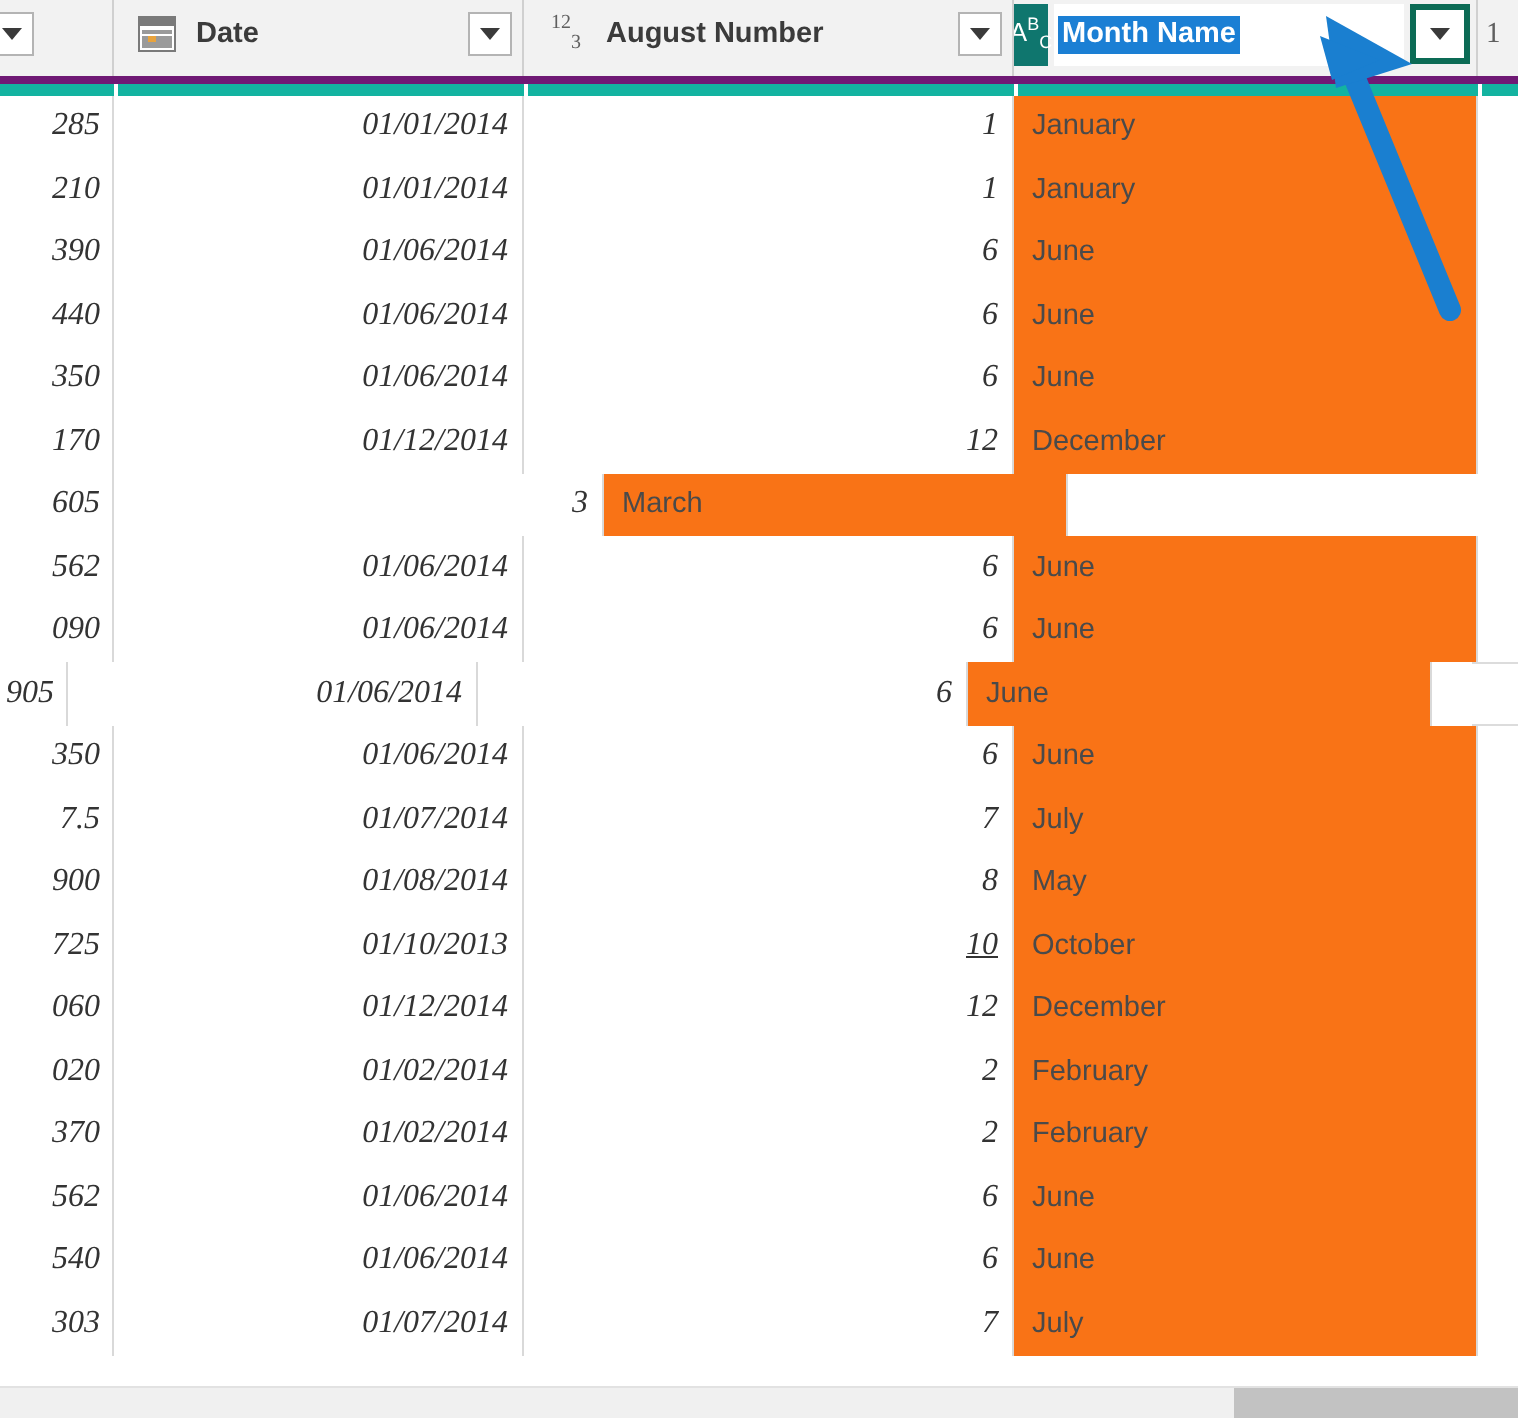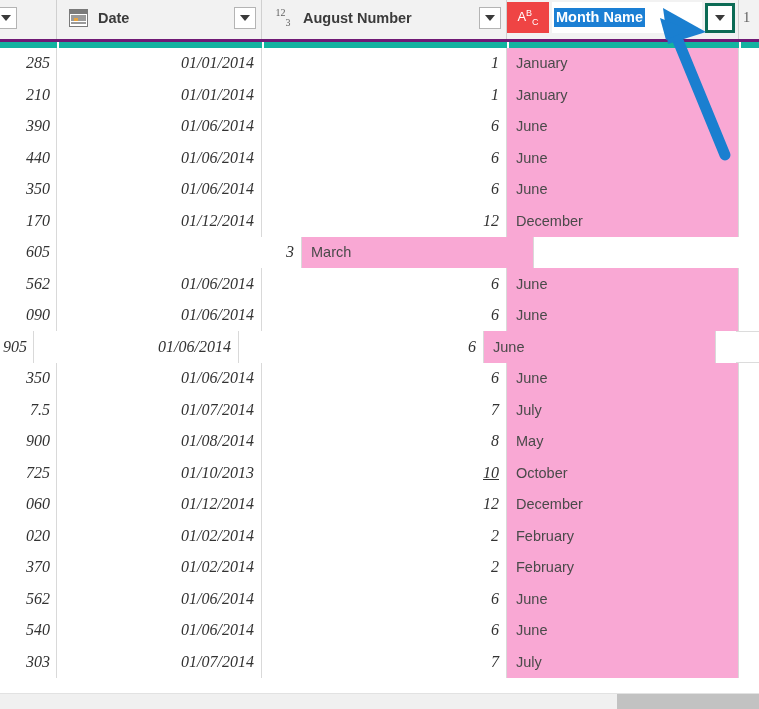--- a/index.html
+++ b/index.html
@@ -18,23 +18,23 @@
     background: #ffffff;
   }
 
   
   .header-row {
     position: absolute;
     top: 0; left: 0;
     width: 759px;
     height: 42px;
     background: #f2f2f2;
-    border-bottom: 7px solid #701a75;
-    display: flex;
-    align-items: center;
+    border-bottom: 4px solid #701a75;
+    display: flex;
+    align-items: flex-end;
   }
   .hcell {
     position: relative;
     display: flex;
     align-items: center;
     background: #f2f2f2;
     border-right: 1px solid #d0d0d0;
     padding: 0 4px 0 8px;
     overflow: hidden;
     height: 42px;
@@ -87,22 +87,22 @@
     color: #5f5f5f;
     letter-spacing: 0;
     line-height: 1;
     white-space: nowrap;
   }
   .num123 sup { font-size: 10px; vertical-align: super; }
   .num123 sub { font-size: 10px; vertical-align: sub; }
 
   
   .abc-box {
-    width: 42px; height: 31px;
-    background: #ef4444;
+    width: 17px; height: 31px;
+    background: #0f766e;
     display: flex;
     align-items: center;
     justify-content: center;
     color: #ffffff;
     flex: 0 0 auto;
     margin-right: 3px;
   }
   .abc-text {
     font-family: "Liberation Sans", sans-serif;
     font-size: 13px;
@@ -211,21 +211,21 @@
     font-size: 16px;
     color: #333333;
   }
   .cell.txt {
     justify-content: flex-start;
     padding-left: 9px;
     color: #4a4a4a;
     font-size: 14.5px;
   }
   .cell.sel {
-    background: #f9a8d4;
+    background: #f97316;
     border-right: 1px solid #d9d9d9;
   }
   .cell.clip-left {
     justify-content: flex-end;
     padding-right: 6px;
   }
 
   
   .hscroll {
     position: absolute;

